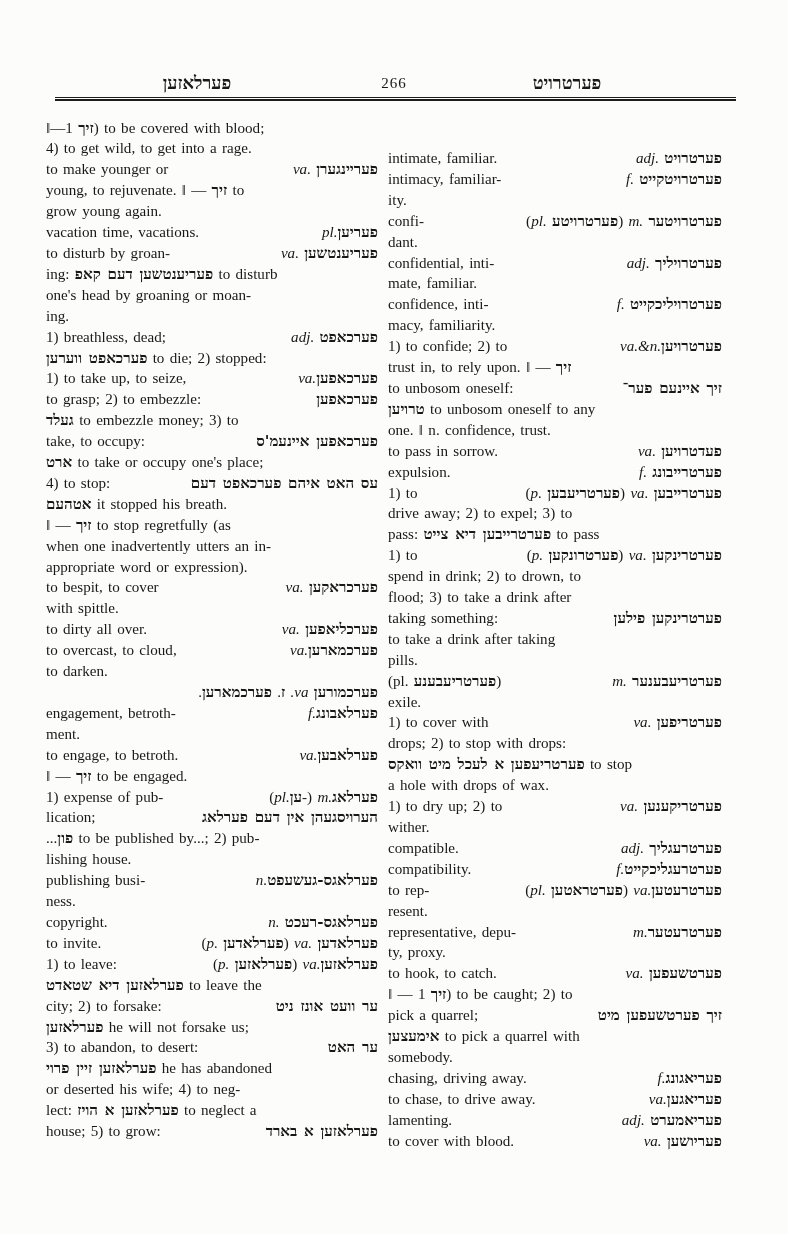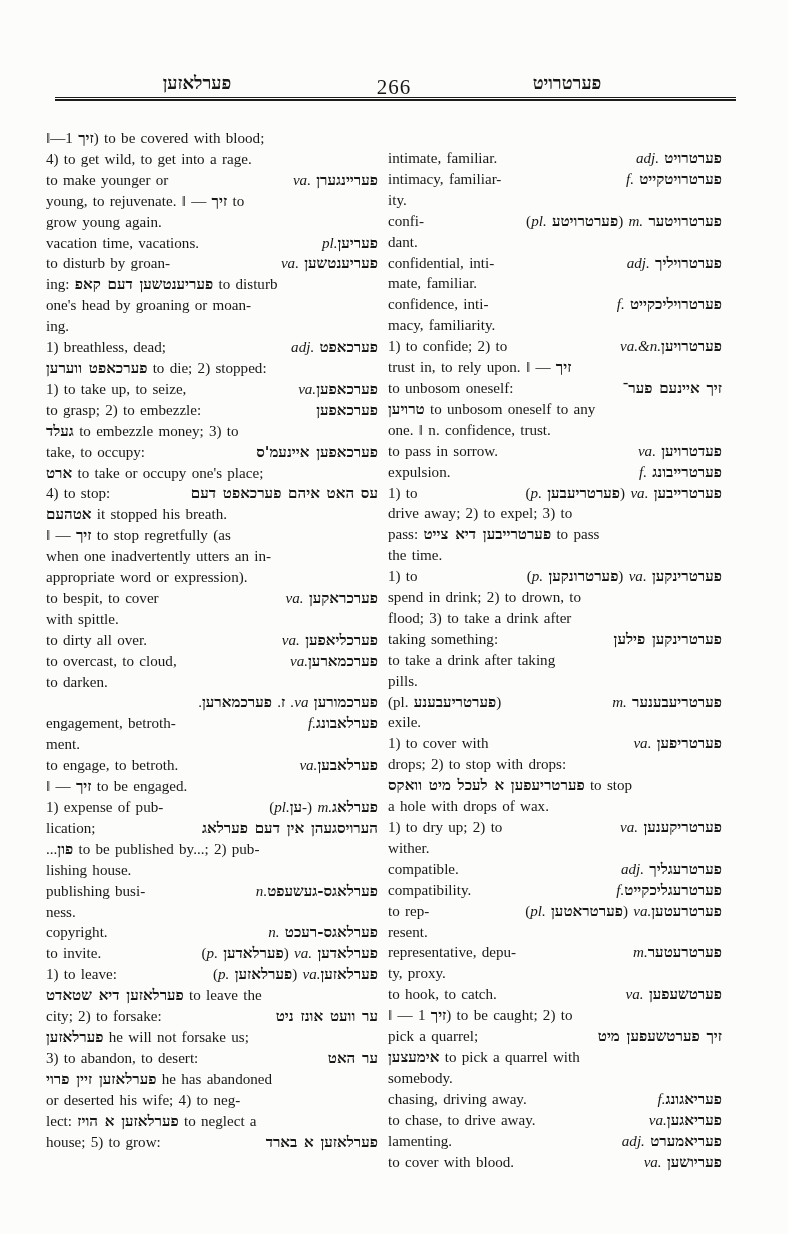--- a/index.html
+++ b/index.html
@@ -10,21 +10,21 @@
     color:#181818;
   }
   .page{position:relative;width:788px;height:1234px;overflow:hidden;background:#fcfcfa;}
   
   .hword{
     position:absolute;top:72px;font-weight:bold;font-size:18px;
     font-family:"DejaVu Serif",serif;
   }
   .h-left{left:57px;width:280px;text-align:center;}
   .h-right{left:400px;width:334px;text-align:center;}
-  .h-num{position:absolute;top:75px;left:0;width:788px;text-align:center;font-size:21px;letter-spacing:1px;}
+  .h-num{position:absolute;top:75px;left:0;width:788px;text-align:center;font-size:15px;letter-spacing:1px;}
   .header-rule{
     position:absolute;top:97px;left:55px;width:681px;height:4px;
     background:linear-gradient(#1c1c1c 0 1px,transparent 1px 2px,#1c1c1c 2px 4px);
   }
   
   .columns{position:absolute;top:108px;left:46px;width:678px;display:flex;align-items:center;}
   .col{width:332px;}
   .col.right{width:334px;margin-top:40px;}
   .divider{width:2px;background:#1b1b1b;margin:0 4px;}
   .line{
@@ -319,24 +319,20 @@
         </div>
         <div class="line" dir="ltr">
           <span class="l" dir="ltr">drive away; 2) to expel; 3) to</span>
           <span class="r" dir="auto"></span>
         </div>
         <div class="line" dir="ltr">
           <span class="l" dir="ltr">pass: <b class="he">פערטרייבען דיא צייט</b> to pass</span>
           <span class="r" dir="auto"></span>
         </div>
         <div class="line" dir="ltr">
-          <span class="l" dir="ltr">the time.</span>
-          <span class="r" dir="auto"></span>
-        </div>
-        <div class="line" dir="ltr">
           <span class="l" dir="ltr">1) to</span>
           <span class="r" dir="auto">(<i>p.</i> <b class="he">פערטרונקען</b>) <i>va.</i> <b class="he">פערטרינקען</b></span>
         </div>
         <div class="line" dir="ltr">
           <span class="l" dir="ltr">spend in drink; 2) to drown, to</span>
           <span class="r" dir="auto"></span>
         </div>
         <div class="line" dir="ltr">
           <span class="l" dir="ltr">flood; 3) to take a drink after</span>
           <span class="r" dir="auto"></span>

